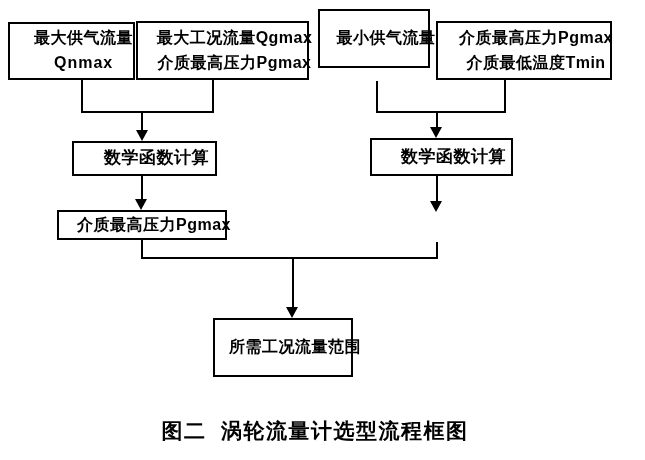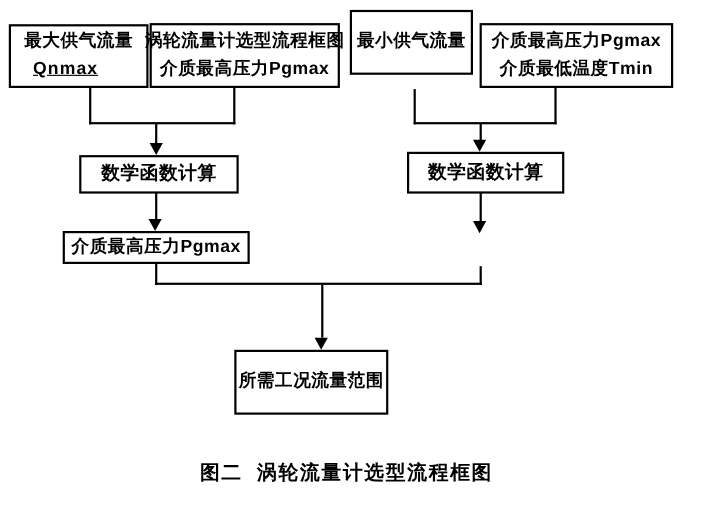--- a/index.html
+++ b/index.html
@@ -24,50 +24,50 @@
     display:flex;
     flex-direction:column;
     justify-content:center;
     align-items:center;
     text-align:center;
     font-weight:bold;
     font-size:16px;
     line-height:1.55;
     letter-spacing:0.5px;
   }
-  .fbox .l{display:block;white-space:nowrap;}
-  .fbox .indent{align-self:flex-start;padding-left:20px;letter-spacing:1px;text-decoration:underline;}
+  .fbox .l{display:block;white-space:nowrap;margin-left:24px;}
+  .fbox .indent{align-self:flex-start;padding-left:20px;letter-spacing:1px;}
   .line{position:absolute;background:var(--line-color);}
   .arrow{
     position:absolute;width:0;height:0;
     border-left:6px solid transparent;
     border-right:6px solid transparent;
     border-top:11px solid var(--line-color);
   }
   .caption{
     position:absolute;
     left:0;top:417px;width:630px;
     text-align:center;
     font-weight:bold;
-    font-size:18px;
+    font-size:21px;
     letter-spacing:1.5px;
     white-space:pre;
   }
 </style>
 </head>
 <body>
 
 <div class="stage">
 
   <div class="fbox" style="left:8px;top:22px;width:127px;height:58px;">
     <span class="l">最大供气流量</span>
     <span class="l indent">Qnmax</span>
   </div>
   <div class="fbox" style="left:136px;top:21px;width:173px;height:59px;">
-    <span class="l">涡轮流量计选型流程框图</span>
+    <span class="l">最大工况流量Qgmax</span>
     <span class="l">介质最高压力Pgmax</span>
   </div>
 
   <div class="fbox" style="left:318px;top:9px;width:112px;height:59px;">
     <span class="l">最小供气流量</span>
   </div>
   <div class="fbox" style="left:436px;top:21px;width:176px;height:59px;">
     <span class="l">介质最高压力Pgmax</span>
     <span class="l">介质最低温度Tmin</span>
   </div>

